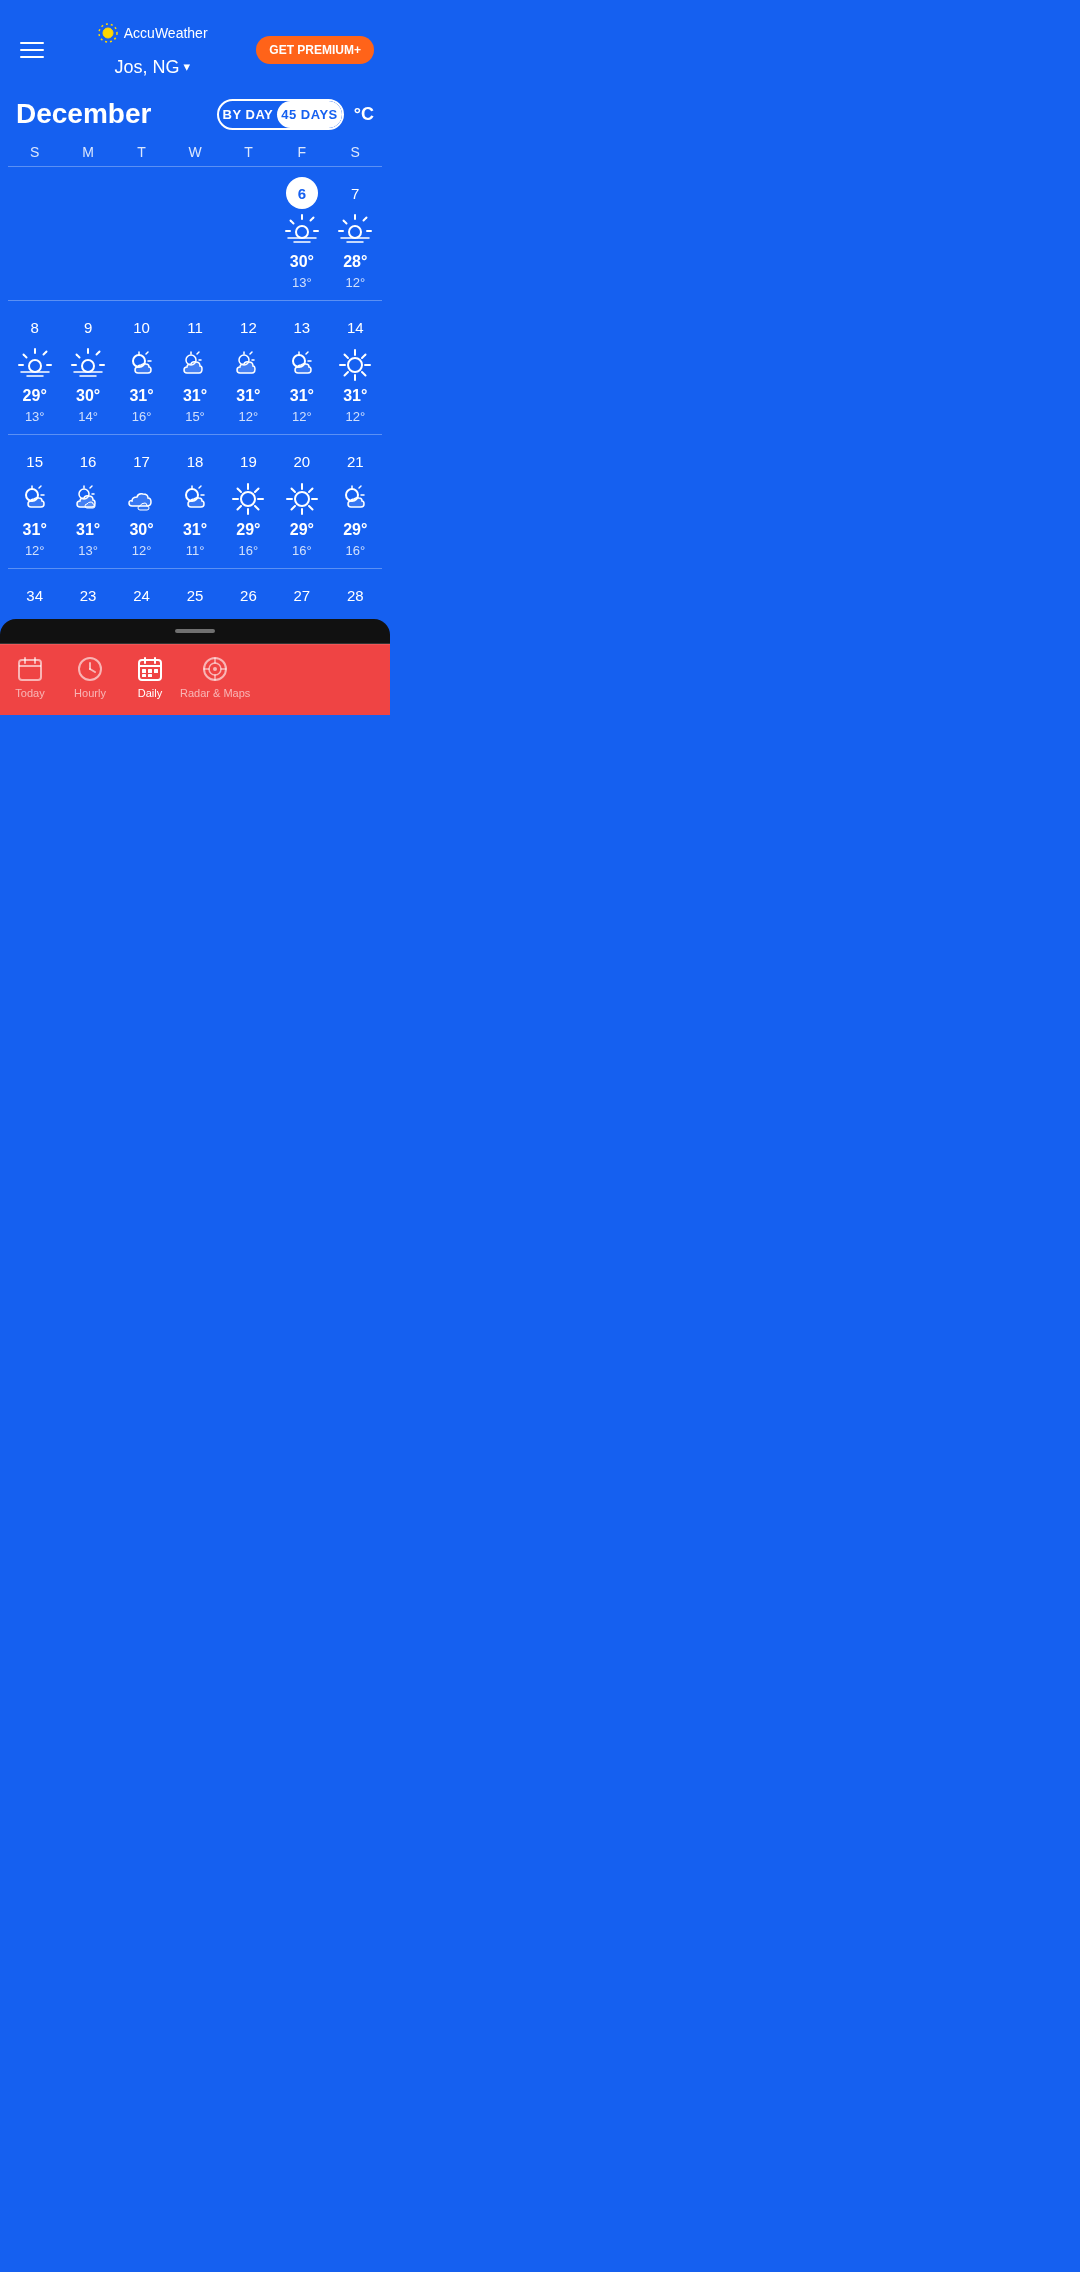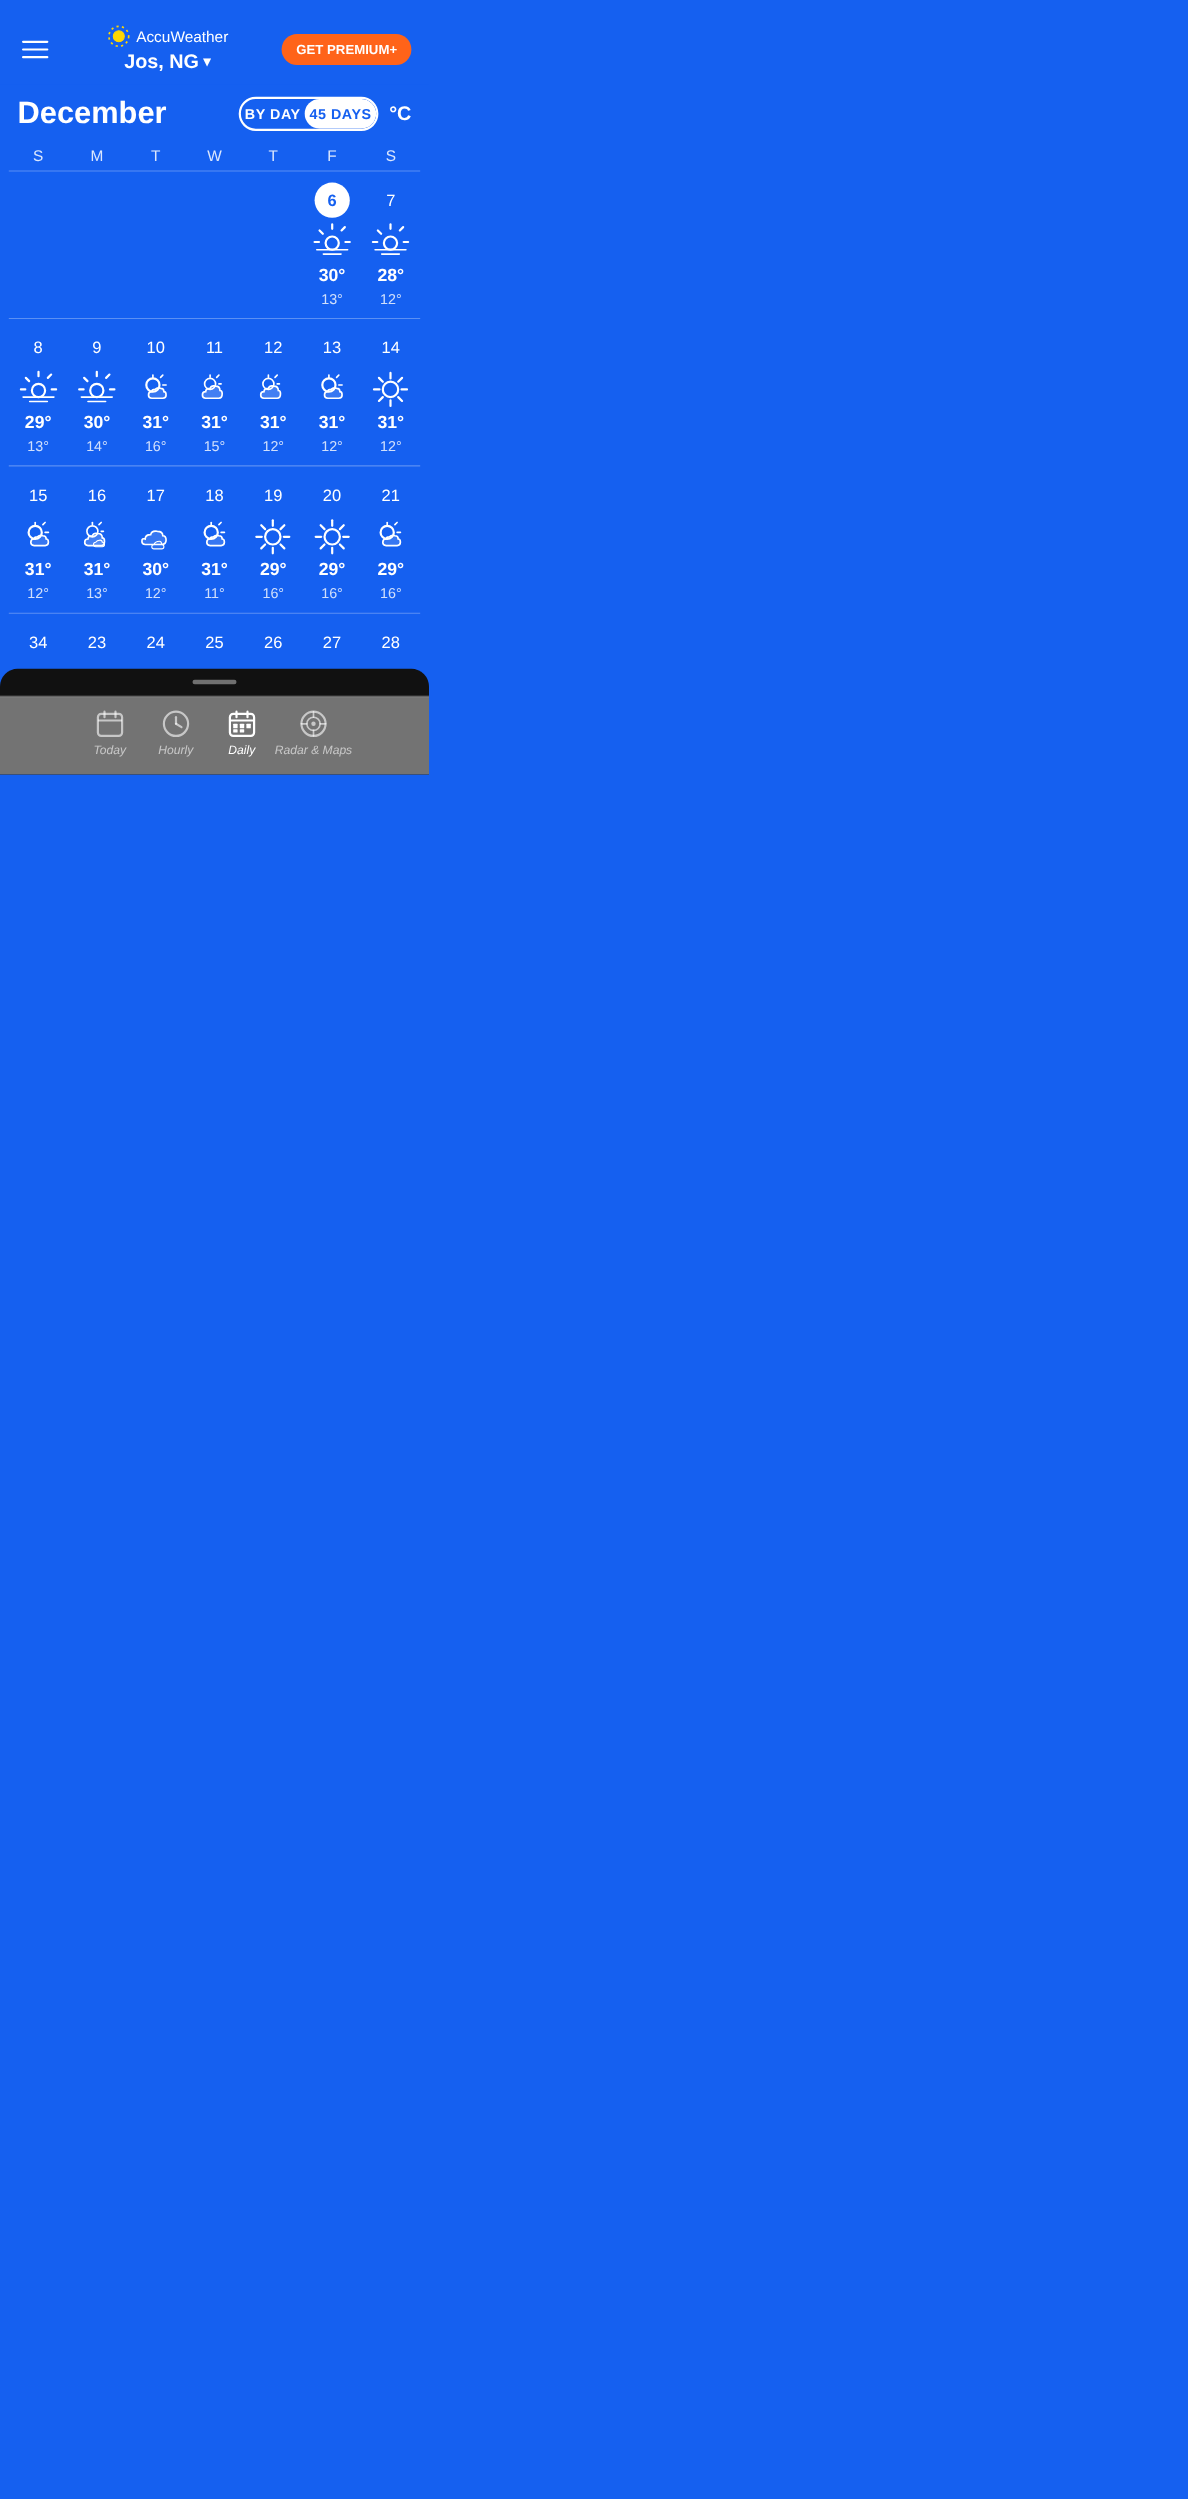--- a/index.html
+++ b/index.html
@@ -49,22 +49,22 @@
     }
     .logo-sun {
       width: 22px;
       height: 22px;
     }
     .location-row {
       display: flex;
       align-items: flex-start;
       gap: 4px;
       font-size: 18px;
-      font-weight: 700;
-      margin-top: 2px;
+      font-weight: 400;
+      margin-top: 13px;
     }
     .chevron-down {
       font-size: 13px;
       margin-top: 2px;
     }
     .premium-btn {
       background: #ff6319;
       color: white;
       border: none;
       border-radius: 20px;
@@ -190,26 +190,25 @@
     .panel-date {
       text-align: center;
       font-size: 20px;
       font-weight: 700;
       color: white;
       padding-bottom: 12px;
     }
 
     
     .bottom-nav {
-      background: #737373;
-      display: flex;
-      justify-content: center;
+      background: #ef4444;
+      display: flex;
+      justify-content: flex-start;
       padding: 10px 0 16px;
       border-top: 1px solid rgba(255,255,255,0.1);
-      font-style: italic;
     }
     .nav-item {
       display: flex;
       flex-direction: column;
       align-items: center;
       gap: 4px;
       cursor: pointer;
       min-width: 60px;
     }
     .nav-icon {

